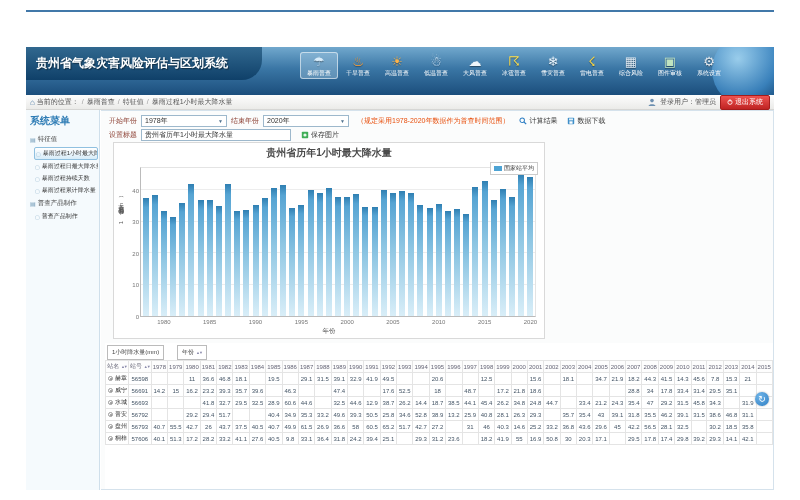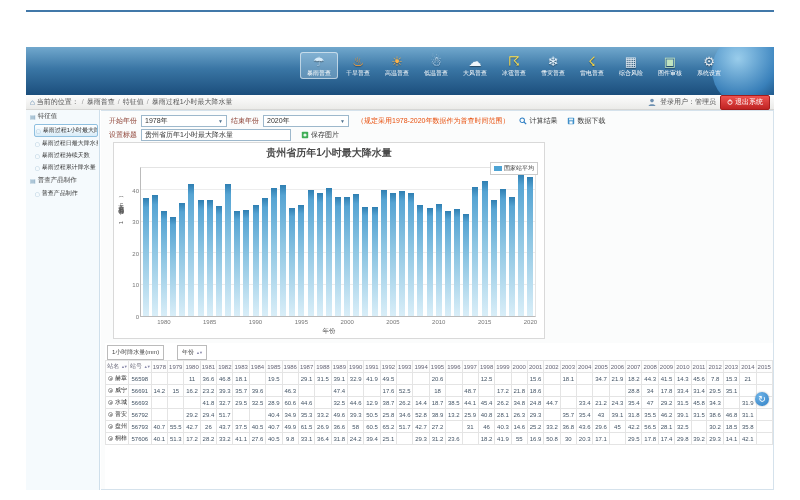--- a/index.html
+++ b/index.html
@@ -103,20 +103,23 @@
   svg.mi { display:block; }
 </style>
 </head>
 <body>
 
 <div class="app">
   <div class="topline"></div>
 
   <div class="banner">
     <div class="banner-earth"></div>
+    <div class="banner-tab">
+      <span>贵州省气象灾害风险评估与区划系统</span>
+    </div>
     <div class="nav" id="nav">
         <div class="nav-item active">
           <span class="nav-ico" style="color: rgb(216, 236, 250);">☂</span>
           <span class="nav-label">暴雨普查</span>
         </div>
         <div class="nav-item">
           <span class="nav-ico" style="color: rgb(255, 155, 47);">♨</span>
           <span class="nav-label">干旱普查</span>
         </div>
         <div class="nav-item">
@@ -173,20 +176,21 @@
             <circle cx="4" cy="4.4" r="2.8" fill="none" stroke="#fff" stroke-width="1.1"></circle>
             <line x1="4" y1="0.4" x2="4" y2="3.4" stroke="#fff" stroke-width="1.2"></line>
           </svg>
         <span>退出系统</span>
       </span>
     </span>
   </div>
 
   <div class="content">
     <div class="sidebar">
+      <div class="side-title">系统菜单</div>
       <div id="side-menu">
           <div class="side-group">
             <span class="g-ic">▤</span>
             <span>特征值</span>
           </div>
           <div class="side-item active">
             <span class="i-ic">▢</span>
             <span>暴雨过程1小时最大降水量</span>
           </div>
           <div class="side-item">

